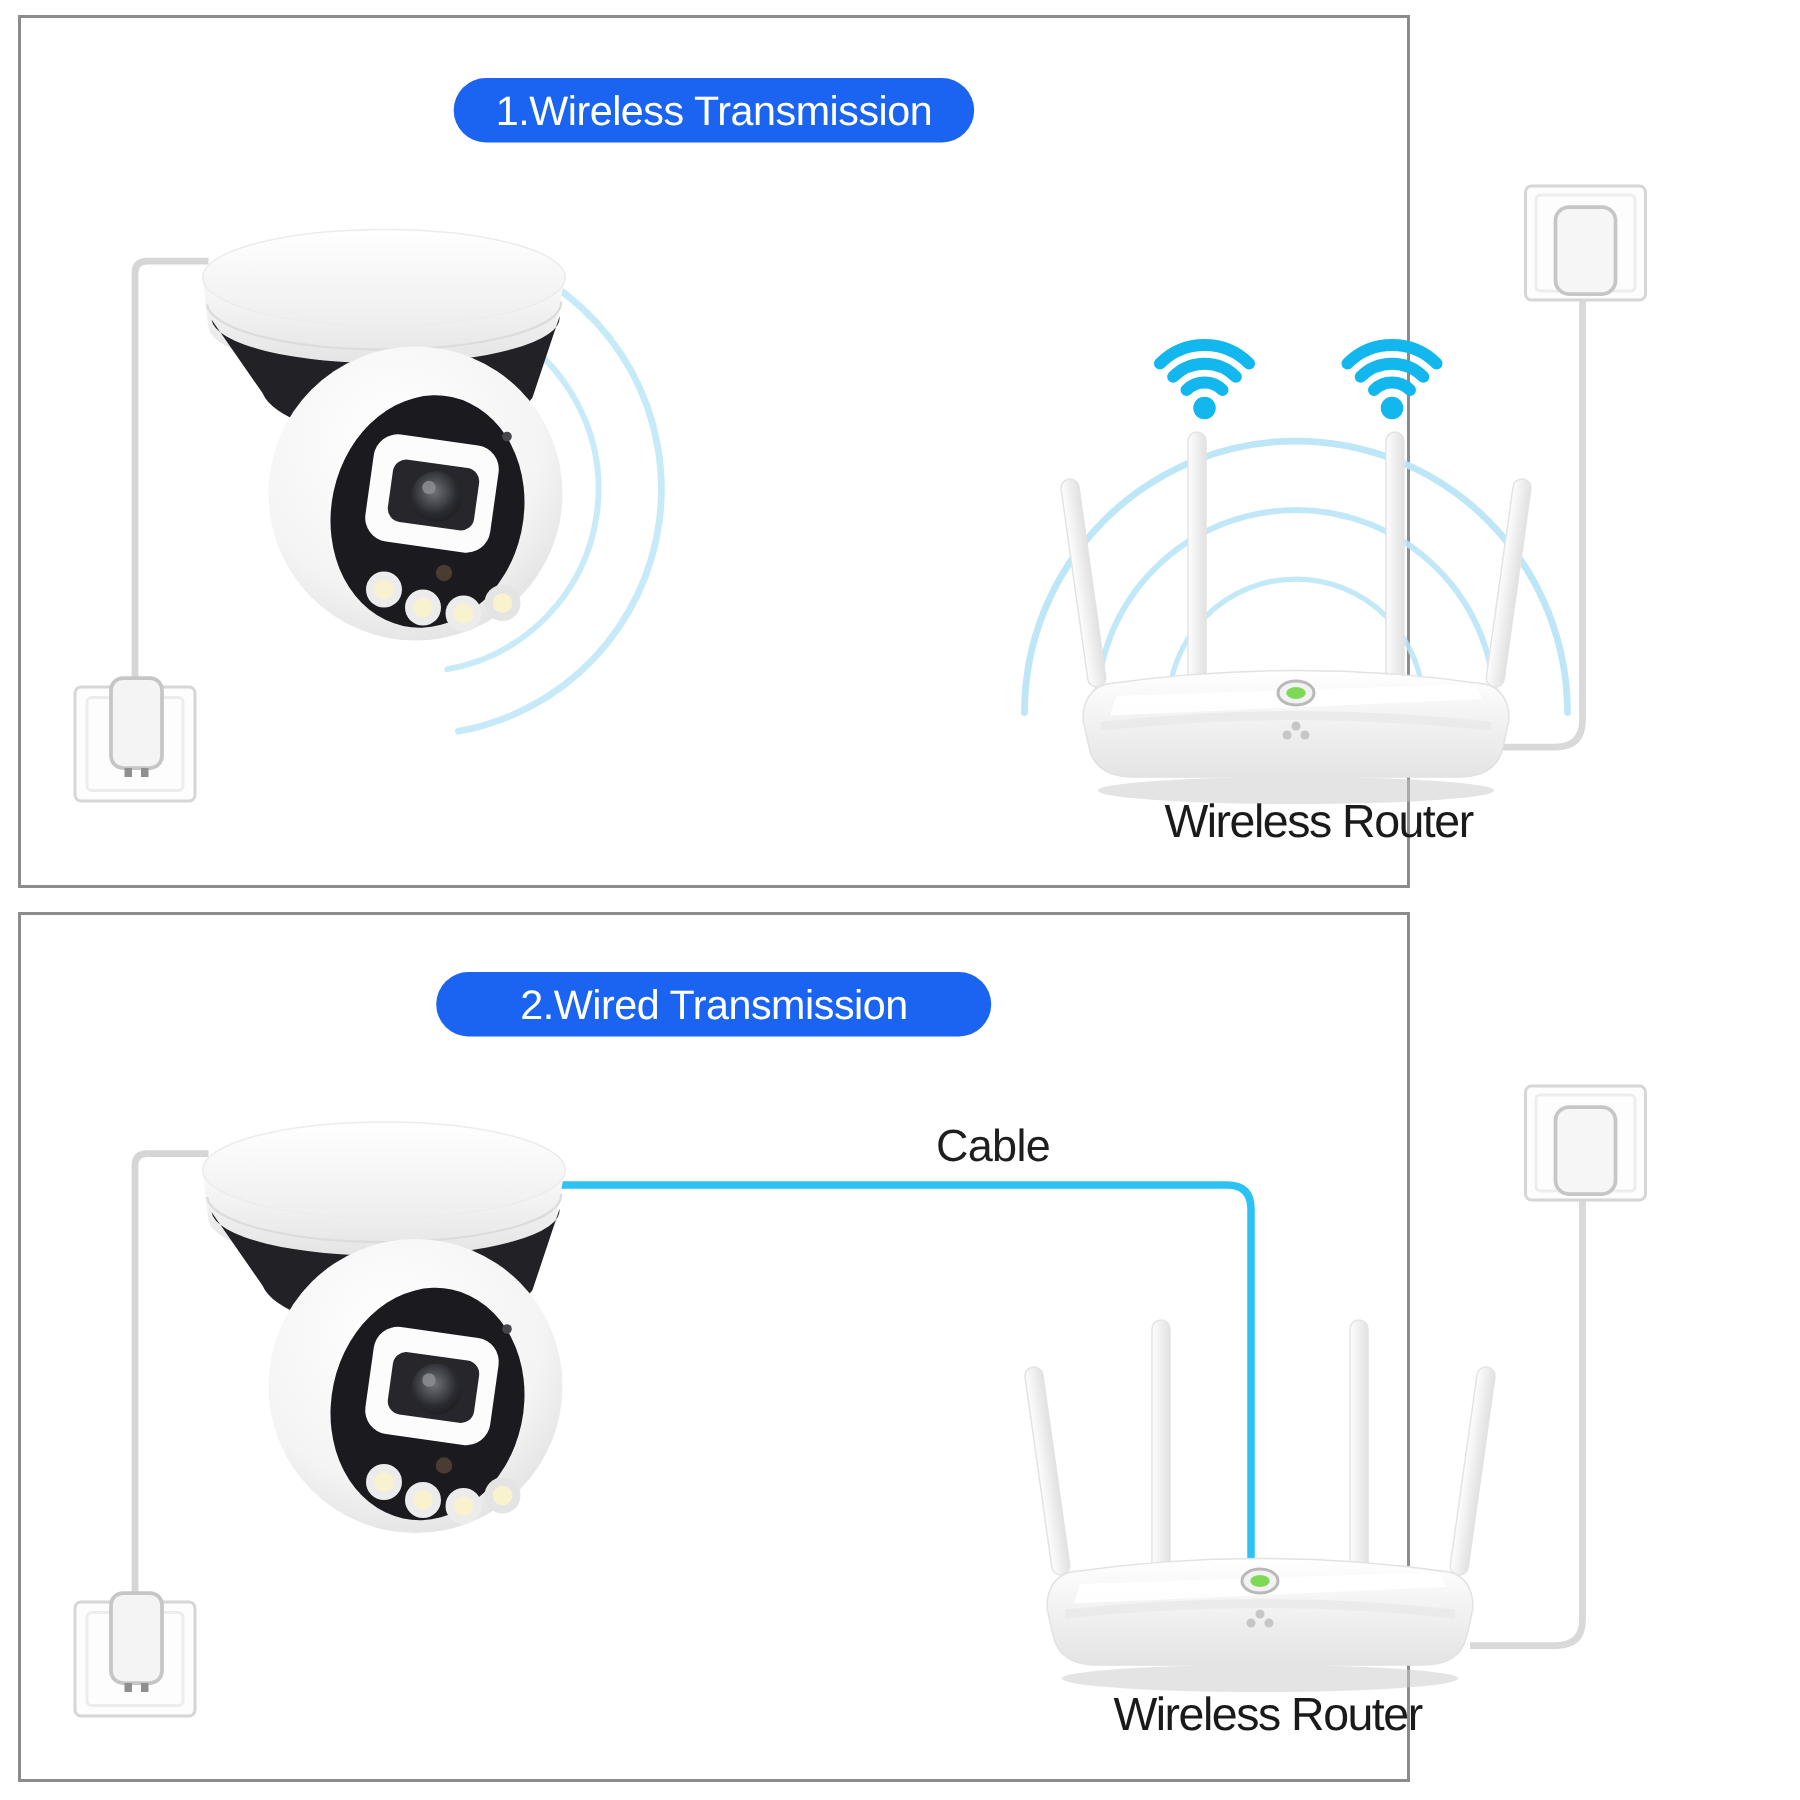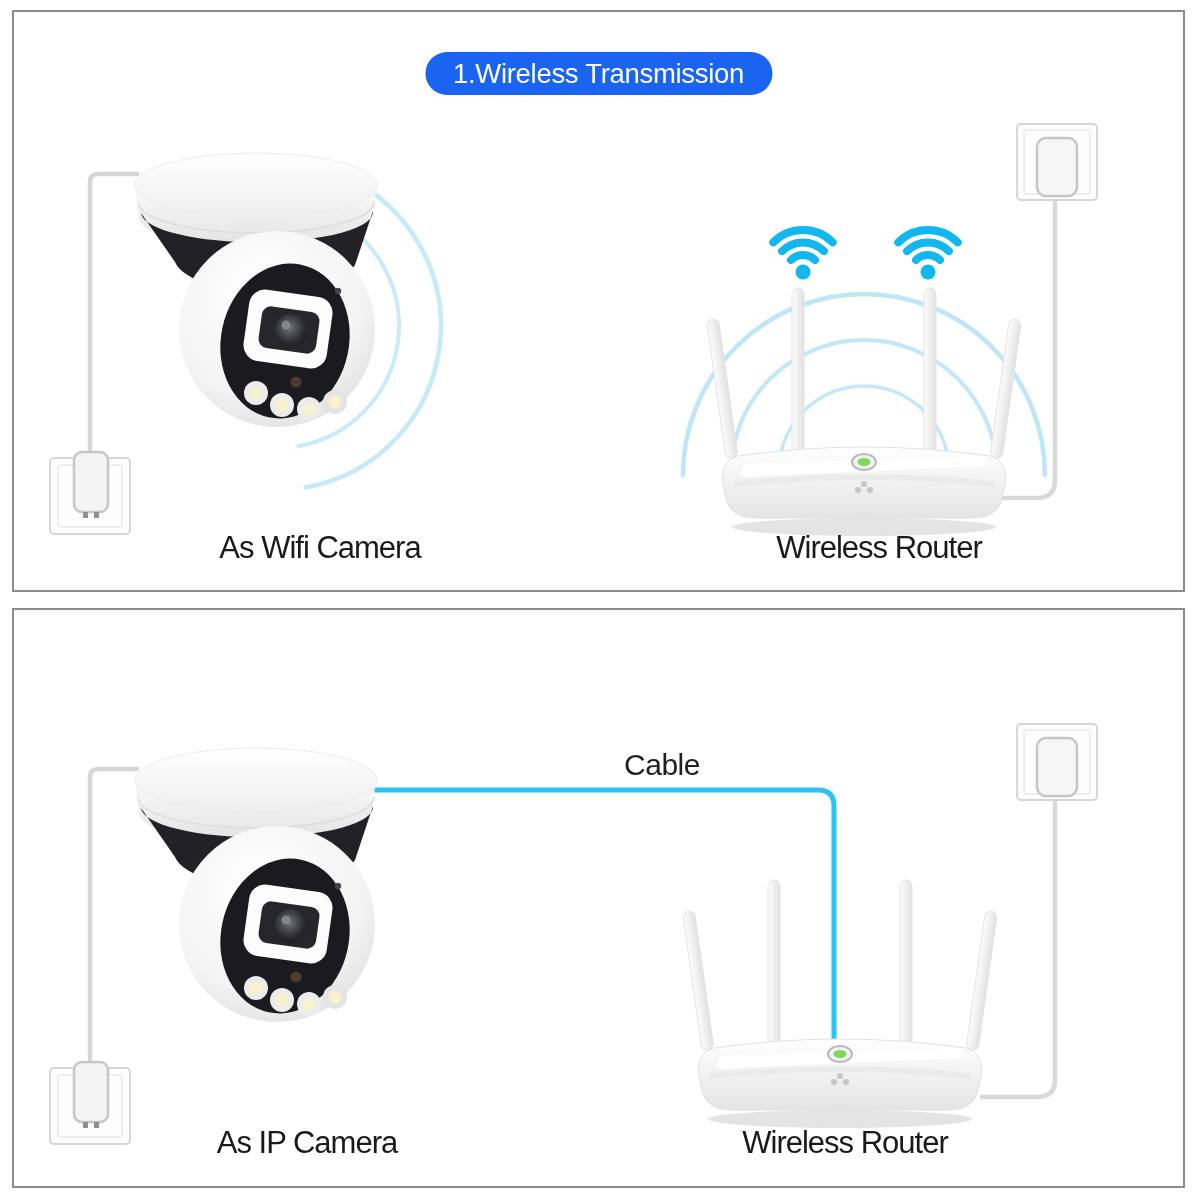--- a/index.html
+++ b/index.html
@@ -1,17 +1,17 @@
 <!DOCTYPE html>
 <html><head>
 <meta charset="utf-8">
 <style>
   html,body{margin:0;padding:0;background:#fff;}
   body{width:1200px;height:1200px;position:relative;font-family:"Liberation Sans",sans-serif;overflow:hidden;}
-  .panel{position:absolute;left:12px;width:1173px;border:2px solid #8c8c8c;box-sizing:border-box;background:#fff;}
+  .panel{position:absolute;left:12px;width:928px;border:2px solid #8c8c8c;box-sizing:border-box;background:#fff;}
   #panel1{top:10px;height:582px;}
   #panel2{top:608px;height:580px;}
   .panel > svg{position:absolute;left:0;top:0;}
   .pill{
     position:absolute;left:50%;transform:translateX(-50%);
     background:#1b63f1;color:#fff;border-radius:22px;height:43px;line-height:43px;
     font-size:27.5px;letter-spacing:-0.3px;white-space:nowrap;text-align:center;
   }
   #panel1 .pill{top:40px;padding:0 28px;}
   #panel2 .pill{top:38px;padding:0 56px;}
@@ -145,35 +145,34 @@
     <use href="#outlet" x="1003" y="112" width="80" height="78"></use>
 
     <use href="#router" x="700" y="268" width="300" height="260"></use>
 
     <use href="#cam" x="91" y="129" width="310" height="300"></use>
 
     <use href="#wifi" x="753" y="205" width="72" height="64"></use>
     <use href="#wifi" x="878" y="205" width="72" height="64"></use>
   </svg>
   <div class="pill">1.Wireless Transmission</div>
-  <div class="dev-label" style="left:306px;top:518px;">As Wifi Camera</div>
   <div class="dev-label" style="left:865px;top:518px;">Wireless Router</div>
 </div>
 
 <div class="panel" id="panel2">
   <svg width="1169" height="576" viewBox="0 0 1169 576">
 
     <path d="M 125 159 L 84 159 Q 76 159 76 167 L 76 456" fill="none" stroke="#d6d6d6" stroke-width="4.5"></path>
     <use href="#wallplug" x="36" y="452" width="86" height="82"></use>
 
     <path d="M 1041 188 L 1041 470 Q 1041 487 1023 487 L 966 487" fill="none" stroke="#d9d9d9" stroke-width="4.5"></path>
     <use href="#outlet" x="1003" y="114" width="80" height="78"></use>
 
     <path d="M 360 180 L 804 180 Q 820 180 820 196 L 820 430" fill="none" stroke="#2cc3f4" stroke-width="5"></path>
 
     <use href="#router" x="676" y="262" width="300" height="260"></use>
 
     <use href="#cam" x="91" y="126" width="310" height="300"></use>
   </svg>
+  <div class="pill">2.Wired Transmission</div>
   <div class="cable-label" style="left:648px;top:138px;">Cable</div>
-  <div class="dev-label" style="left:293px;top:515px;">As IP Camera</div>
   <div class="dev-label" style="left:831px;top:515px;">Wireless Router</div>
 </div>
 
 </body></html>

